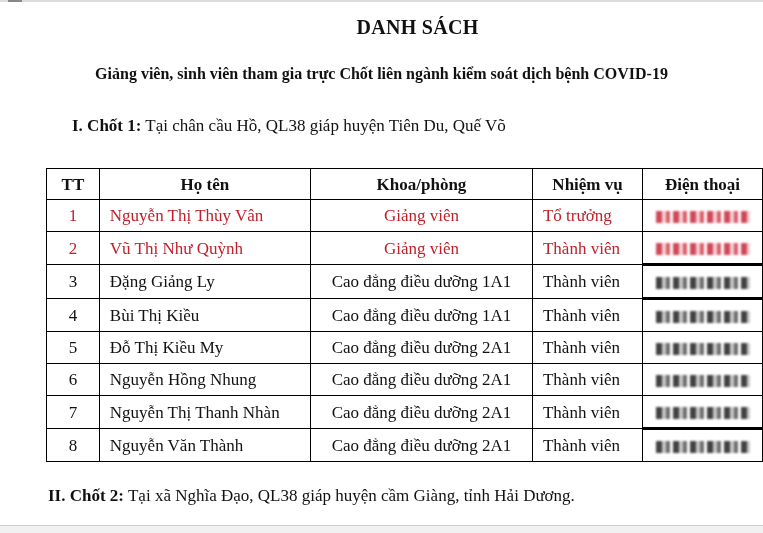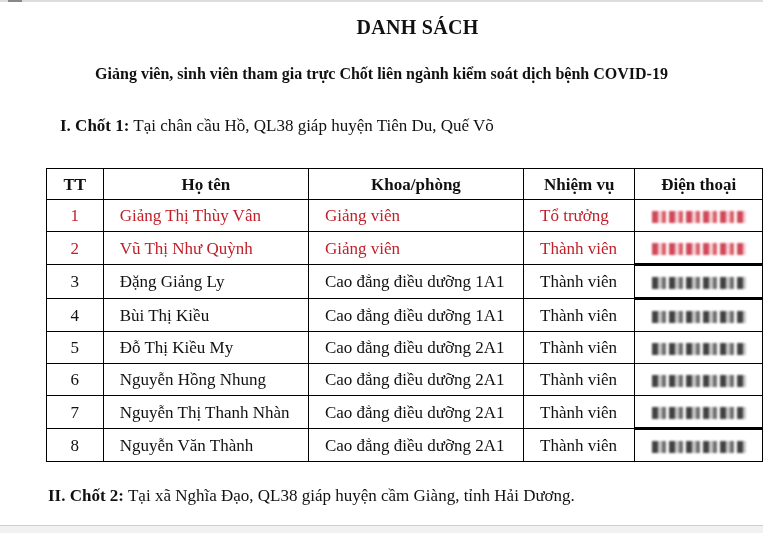--- a/index.html
+++ b/index.html
@@ -8,34 +8,34 @@
       background: #ffffff; position: relative;
       font-family: "Liberation Serif", serif; color: #111;
     }
     .top-edge { position: absolute; left: 0; top: 0; width: 763px; height: 2px; background: #dcdcdc; }
     .top-edge .nub { position: absolute; left: 8px; top: 0; width: 14px; height: 2px; background: #888; }
     .bottom-band { position: absolute; left: 0; top: 525px; width: 763px; height: 8px; background: #f1f1f1; border-top: 1px solid #cfcfcf; }
     .title { position: absolute; left: 0; width: 763px; top: 16px; text-align: center; font-weight: bold; font-size: 20px; letter-spacing: 0.3px; margin-left: 36px; }
     .subtitle { position: absolute; left: 0; width: 763px; top: 48px; text-align: center; font-weight: bold; font-size: 16px; margin-top: 17px; }
     .section { position: absolute; font-size: 17px; }
     .section b { font-weight: bold; }
-    .s1 { left: 60px; top: 116px; }
+    .s1 { left: 72px; top: 116px; }
     .s2 { left: 48px; top: 486px; }
     table.roster {
       position: absolute; left: 46px; top: 168px;
       border-collapse: collapse; font-size: 17px;
     }
     table.roster th, table.roster td {
-      border: 1px solid #000; height: 31px; padding: 0 16px;
+      border: 1px solid #000; height: 31px; padding: 0 10px;
       white-space: nowrap; line-height: 1;
     }
     table.roster th { font-weight: bold; text-align: center; font-size: 17px; height: 30px; }
     .c-tt { width: 34px; text-align: center; }
     .c-name { width: 195px; text-align: left; margin-left: 13px; }
-    .c-dept { width: 206px; text-align: left; }
+    .c-dept { width: 206px; text-align: center; }
     .c-role { width: 92px; }
     .c-phone { width: 100px; text-align: center; }
     tr.red td { color: #c0202a; }
     td.phone { position: relative; padding: 0 6px; border-right: 1px solid #000; }
     .blur {
       display: inline-block; width: 94px; height: 12px; vertical-align: middle;
       filter: blur(1.2px); opacity: 0.85;
     }
     .blur.red { background: repeating-linear-gradient(90deg, #c82a3c 0 6px, #f4c5cc 6px 10px, #d3424f 10px 14px, #fff 14px 17px); }
     .blur.dark { background: repeating-linear-gradient(90deg, #222 0 6px, #bbb 6px 10px, #555 10px 14px, #fff 14px 17px); }
@@ -59,21 +59,21 @@
       <th class="c-tt">TT</th>
       <th class="c-name" style="text-align:center">Họ tên</th>
       <th class="c-dept">Khoa/phòng</th>
       <th class="c-role">Nhiệm vụ</th>
       <th class="c-phone">Điện thoại</th>
     </tr>
   </thead>
   <tbody>
     <tr class="red">
       <td class="c-tt">1</td>
-      <td class="c-name">Giảng Thị Thùy Vân</td>
+      <td class="c-name">Nguyễn Thị Thùy Vân</td>
       <td class="c-dept">Giảng viên</td>
       <td class="c-role">Tổ trưởng</td>
       <td class="c-phone phone"><span class="blur red"></span></td>
     </tr>
     <tr class="red">
       <td class="c-tt">2</td>
       <td class="c-name">Vũ Thị Như Quỳnh</td>
       <td class="c-dept">Giảng viên</td>
       <td class="c-role">Thành viên</td>
       <td class="c-phone phone"><span class="blur red"></span></td>

